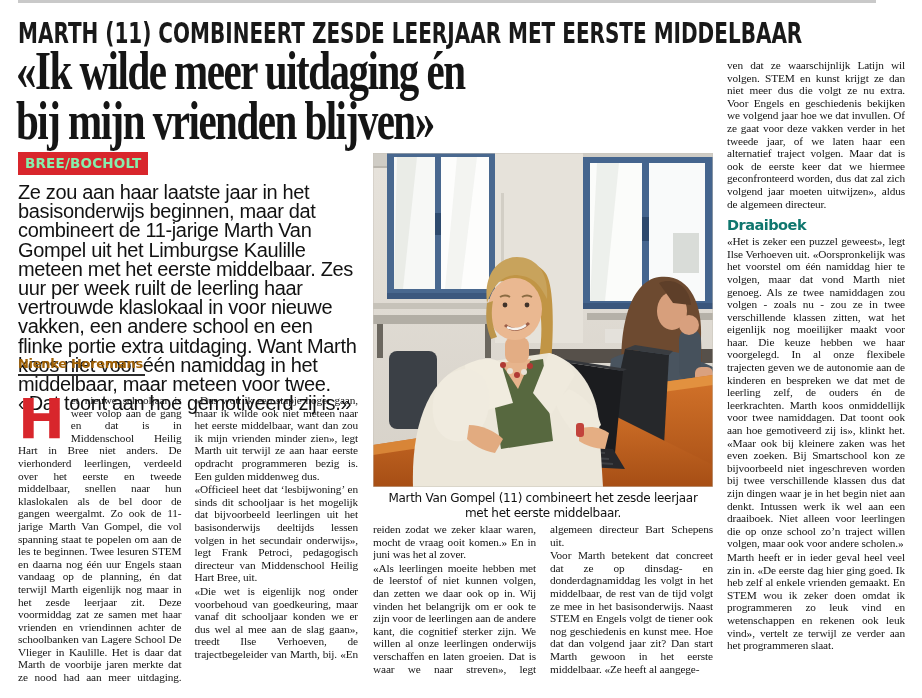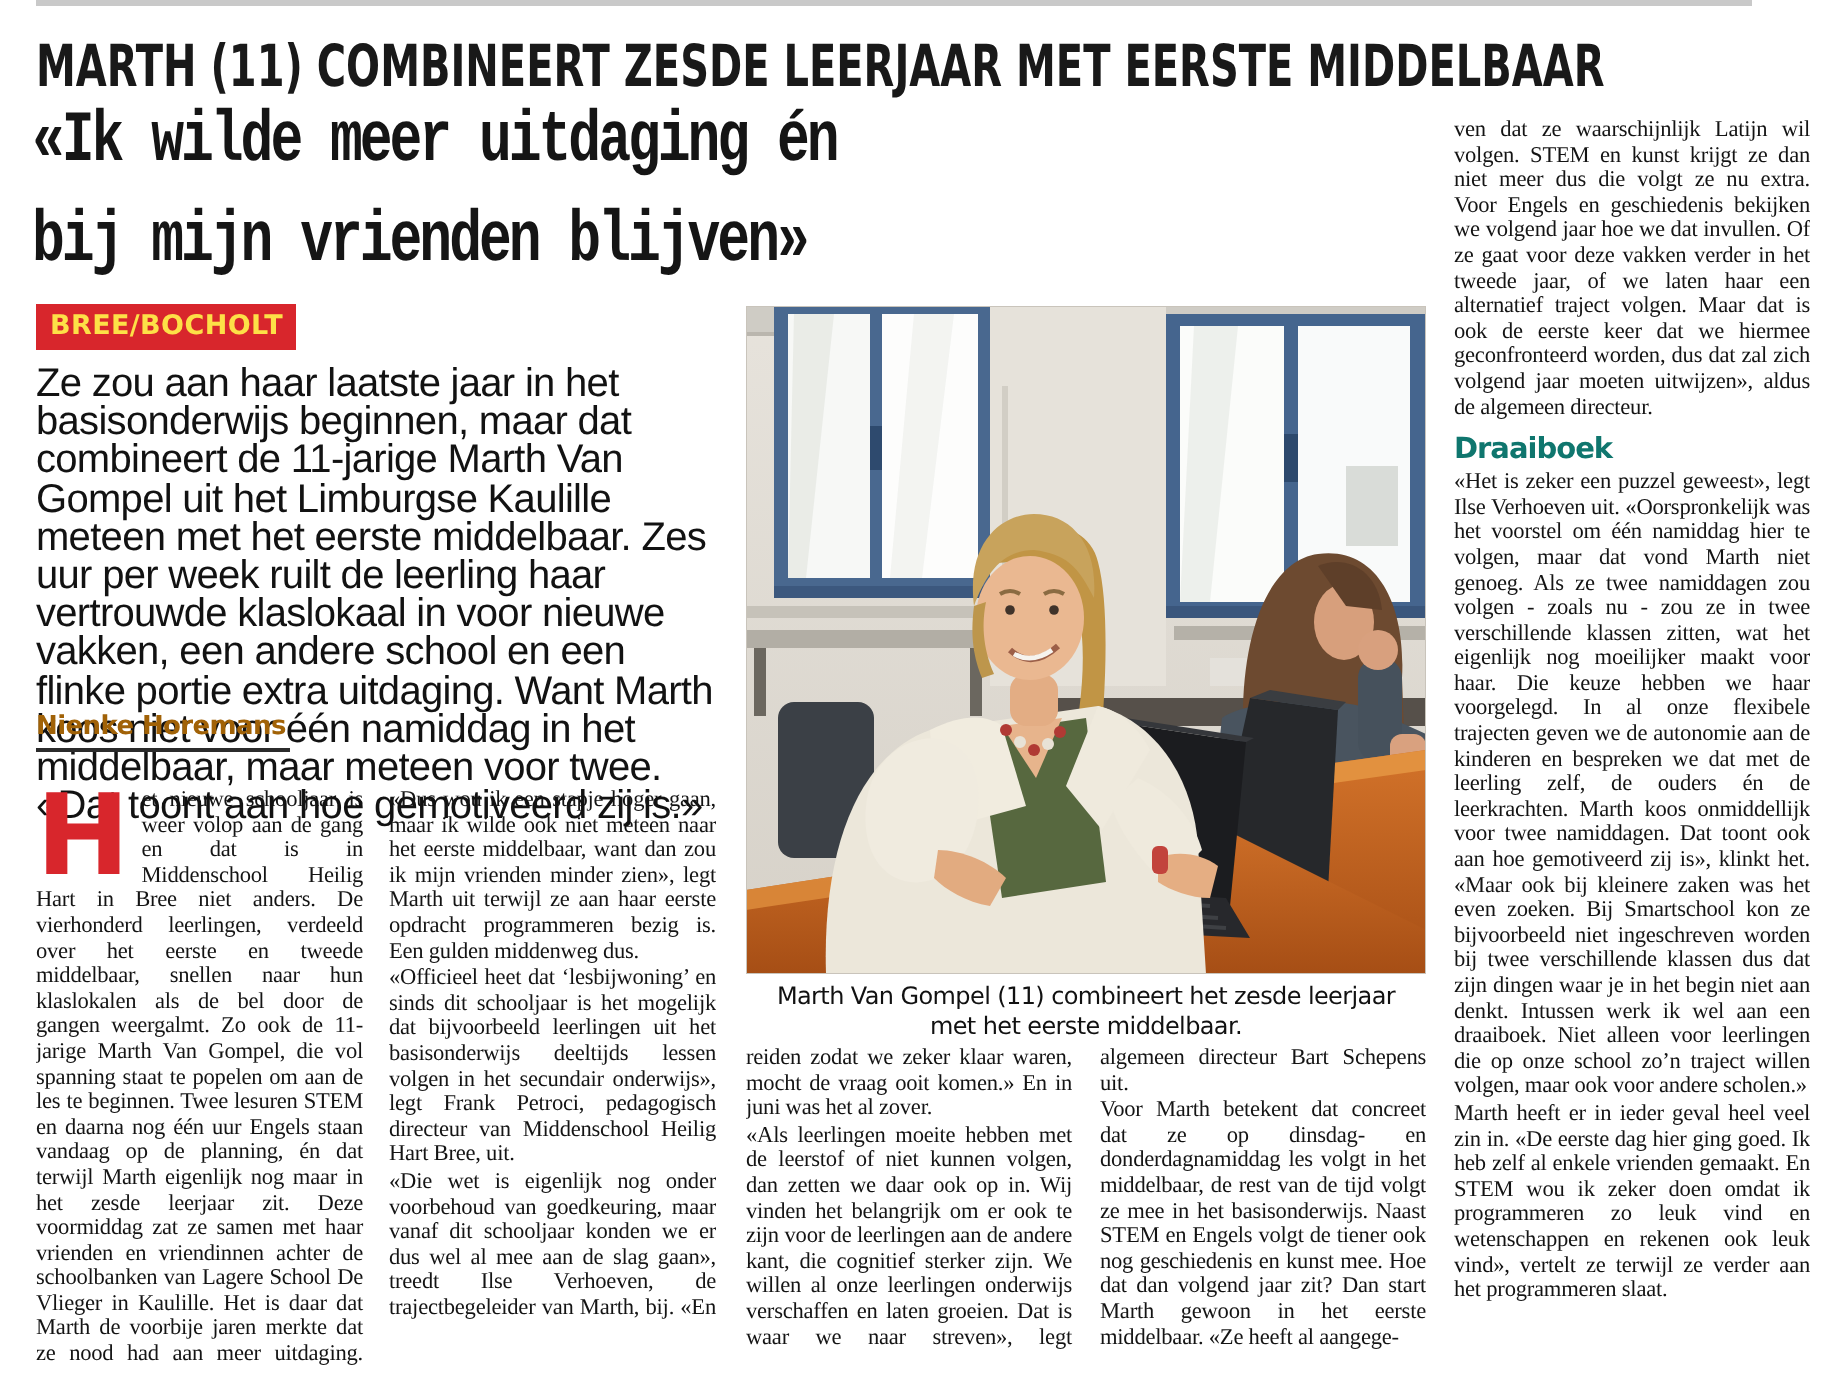--- a/index.html
+++ b/index.html
@@ -8,26 +8,26 @@
     overflow:hidden; font-family:"Liberation Sans", sans-serif; color:#1a1a1a;padding-left:20px;
   }
   .top-rule { position:absolute; left:18px; top:0; width:858px; height:3px; background:#c9c9c9; }
 
   .kicker {
     position:absolute; left:18px; top:16px; white-space:nowrap;
     font-family:"DejaVu Sans", sans-serif; font-weight:700; font-size:29px; color:#191919;
     transform:scaleX(0.69); transform-origin:left center; letter-spacing:0;
   }
   .headline { position:absolute; left:16px; top:46px; color:#151515;
-    font-family:Liberation Mono, monospace; font-weight:700; font-size:36px; line-height:50px; }
+    font-family:Liberation Serif, serif; font-weight:700; font-size:54px; line-height:50px; }
   .hl-line { display:block; white-space:nowrap; letter-spacing:-2px;
     transform:scaleX(0.76); transform-origin:left center; }
 
   .badge {
-    position:absolute; left:18px; top:152px; background:#d8262c; color:#fde047;
+    position:absolute; left:18px; top:152px; background:#d8262c; color:#86efac;
     font-family:"DejaVu Sans", sans-serif; font-weight:700; font-size:13.5px;
     padding:3px 7px 4px 7px; letter-spacing:0.2px;
   }
   .lead {
     position:absolute; left:18px; top:183px; width:342px;
     font-size:20px; line-height:19.2px; letter-spacing:-0.35px; color:#121212;
   }
   .byline {
     position:absolute; left:18px; top:356px; display:inline-block;
     font-family:"DejaVu Sans", sans-serif; font-weight:700; font-size:13px;

